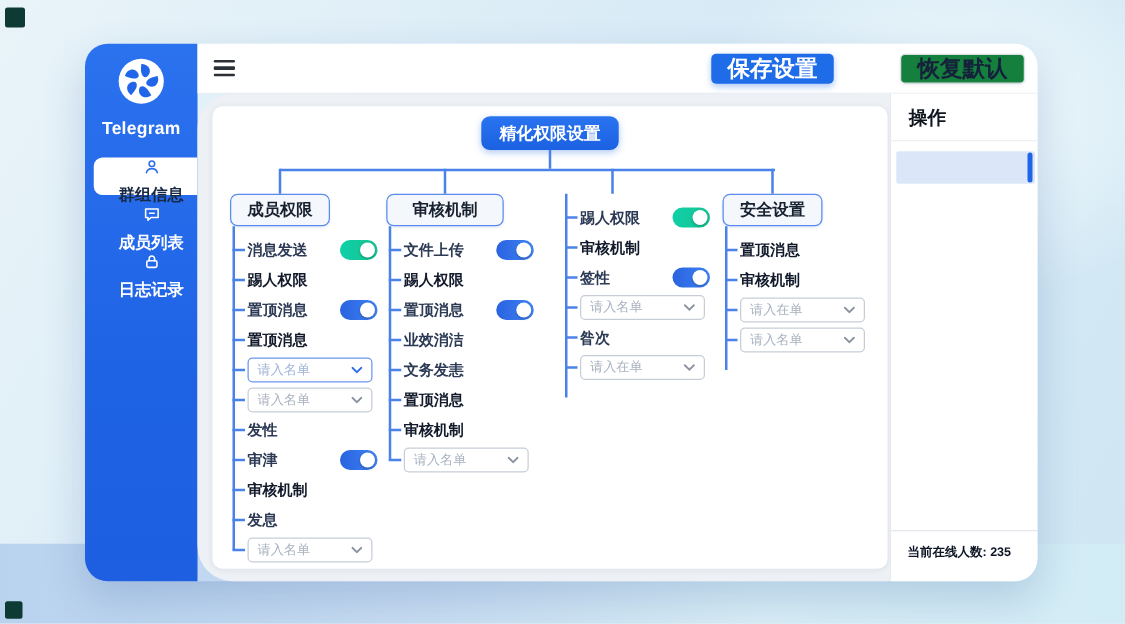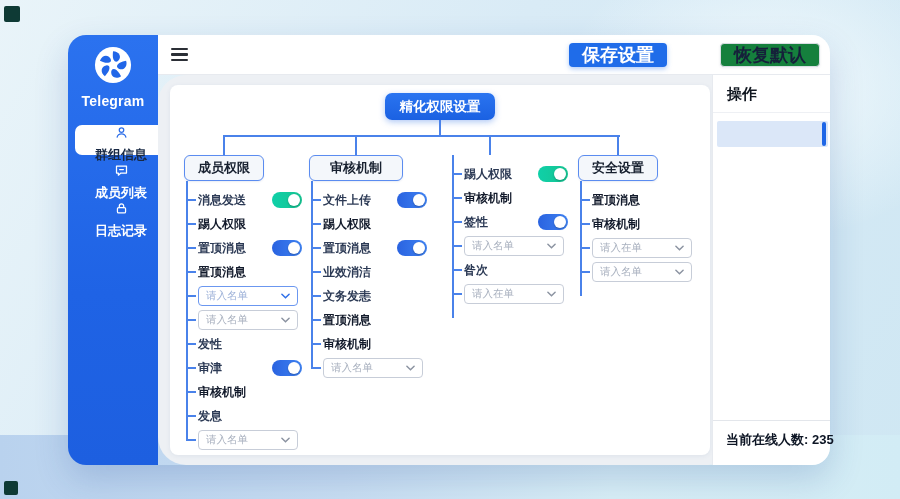--- a/index.html
+++ b/index.html
@@ -88,21 +88,21 @@
   .dropdown.blue .chev { color:#2f6fe8; }
 
   
   .right-panel { position:absolute; left:644px; right:0; top:40px; bottom:0; background:#ffffff;
                  border-radius:0 0 18px 0; border-left:1px solid #e7eaef; }
   .rp-header { padding:10px 0 8px 14px; font-size:15px; font-weight:bold; color:#10161f;
                border-bottom:1px solid #eef0f4; }
   .rp-row { position:relative; height:26px; margin:8px 2px 0 4px; background:#dbe7f8; border-radius:2px; cursor:pointer; }
   .rp-scroll-thumb { position:absolute; right:2px; top:1px; bottom:1px; width:4px; background:#1e66e6; border-radius:2px; cursor:pointer; }
   .rp-online { position:absolute; left:0; right:0; bottom:0; border-top:1px solid #e3e6eb;
-               padding:10px 8px 16px 13px; font-size:13px; font-weight:bold; color:#0d1524; white-space:nowrap; }
+               padding:10px 8px 16px 13px; font-size:10px; font-weight:bold; color:#0d1524; white-space:nowrap; }
 </style>
 </head>
 <body>
 
 <div class="stage">
   <div class="bg-glow"></div>
   <div class="bg-band"></div>
   <div class="decor-square" id="sq-top"></div>
   <div class="decor-square" id="sq-bottom"></div>
 

